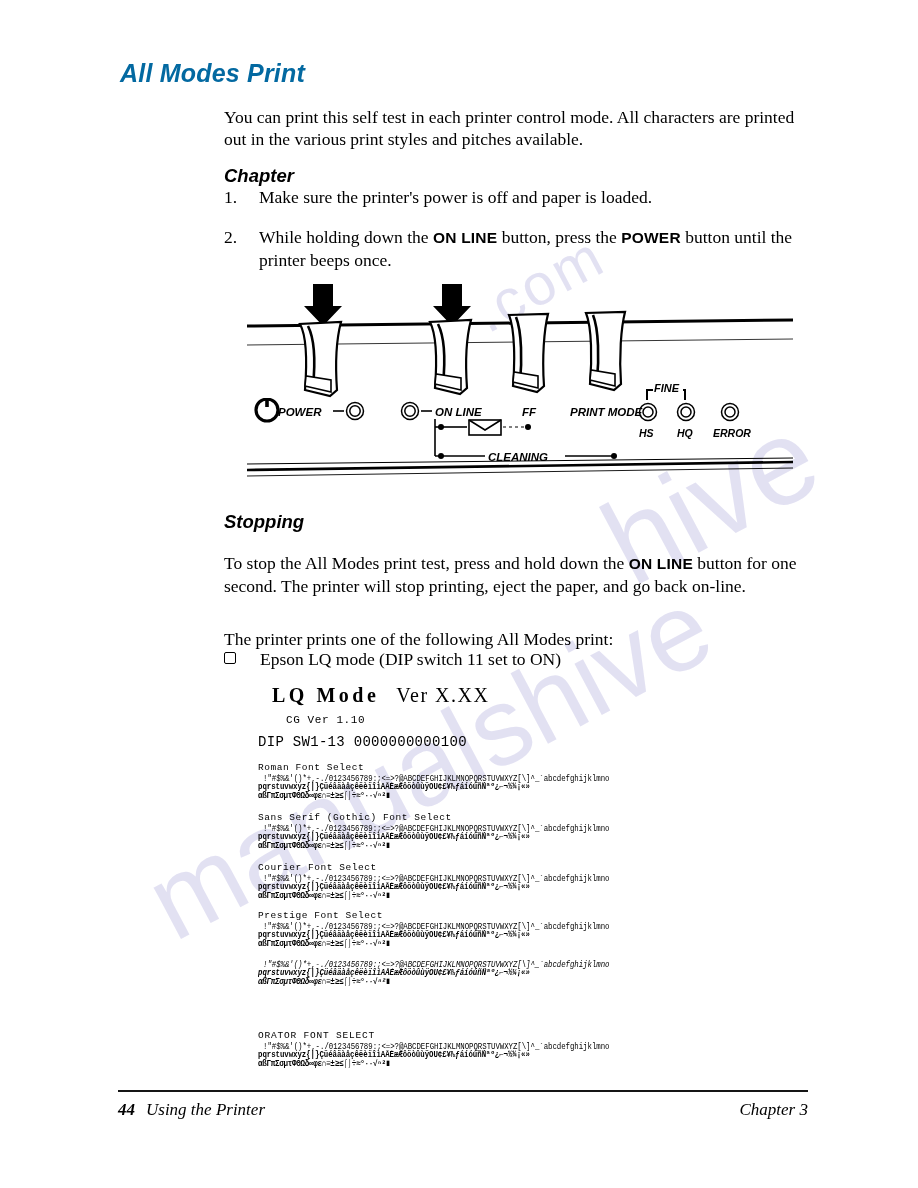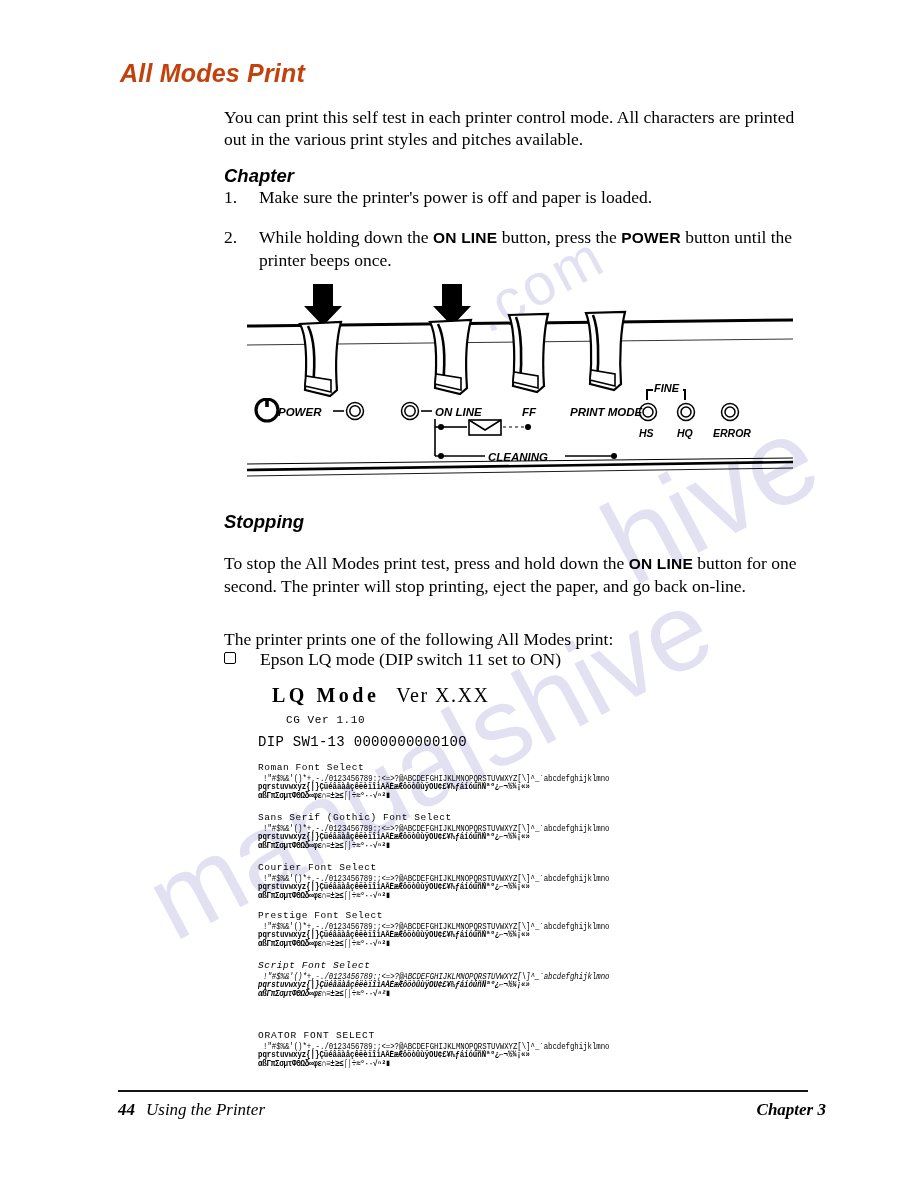--- a/index.html
+++ b/index.html
@@ -47,21 +47,21 @@
   
   .chapter-title {
     position: absolute;
     left: 120px;
     top: 42px;
     font-family: "Liberation Sans", sans-serif;
     font-weight: bold;
     font-style: italic;
     font-size: 25px;
     letter-spacing: 0.2px;
-    color: #c2410c;
+    color: #0369a1;
   }
 
   .intro {
     position: absolute;
     left: 224px;
     top: 88px;
     width: 582px;
     font-size: 17.5px;
     line-height: 22px;
     text-align: left;
@@ -236,25 +236,24 @@
     font-size: 17px;
   }
   .footer-left .pg {
     font-weight: bold;
     font-style: italic;
     margin-right: 11px;
   }
   .footer-left .sect { font-style: italic; }
   .footer-right {
     position: absolute;
-    right: 92px;
+    right: 110px;
     top: 1100px;
     font-size: 17px;
     font-style: italic;
-    font-weight: bold;
   }
 </style>
 </head>
 <body>
 
 <div class="watermark">
   <div class="wm-text wm-a">hive</div>
   <div class="wm-text wm-b">manualshive</div>
   <div class="wm-text wm-c">.com</div>
 </div>
@@ -424,21 +423,20 @@
     </div>
 
     <div class="font-block" style="top:226px;">
       <div class="fb-label">Prestige Font Select</div>
       <div class="fb-line indent g1">!"#$%&amp;'()*+,-./0123456789:;&lt;=&gt;?@ABCDEFGHIJKLMNOPQRSTUVWXYZ[\]^_`abcdefghijklmno</div>
       <div class="fb-line">pqrstuvwxyz{|}ÇüéâäàåçêëèïîìÄÅÉæÆôöòûùÿÖÜ¢£¥₧ƒáíóúñÑªº¿⌐¬½¼¡«»</div>
       <div class="fb-line g3">αßΓπΣσµτΦΘΩδ∞φε∩≡±≥≤⌠⌡÷≈°∙·√ⁿ²∎</div>
     </div>
 
     <div class="font-block fb-block-italic" style="top:276px;">
-      <div class="fb-label italic">Script Font Select</div>
       <div class="fb-line indent g1">!"#$%&amp;'()*+,-./0123456789:;&lt;=&gt;?@ABCDEFGHIJKLMNOPQRSTUVWXYZ[\]^_`abcdefghijklmno</div>
       <div class="fb-line">pqrstuvwxyz{|}ÇüéâäàåçêëèïîìÄÅÉæÆôöòûùÿÖÜ¢£¥₧ƒáíóúñÑªº¿⌐¬½¼¡«»</div>
       <div class="fb-line g3">αßΓπΣσµτΦΘΩδ∞φε∩≡±≥≤⌠⌡÷≈°∙·√ⁿ²∎</div>
     </div>
 
     <div class="font-block" style="top:326px;">
       <div class="fb-label caps">ORATOR FONT SELECT</div>
       <div class="fb-line indent g1">!"#$%&amp;'()*+,-./0123456789:;&lt;=&gt;?@ABCDEFGHIJKLMNOPQRSTUVWXYZ[\]^_`abcdefghijklmno</div>
       <div class="fb-line">pqrstuvwxyz{|}ÇüéâäàåçêëèïîìÄÅÉæÆôöòûùÿÖÜ¢£¥₧ƒáíóúñÑªº¿⌐¬½¼¡«»</div>
       <div class="fb-line g3">αßΓπΣσµτΦΘΩδ∞φε∩≡±≥≤⌠⌡÷≈°∙·√ⁿ²∎</div>

